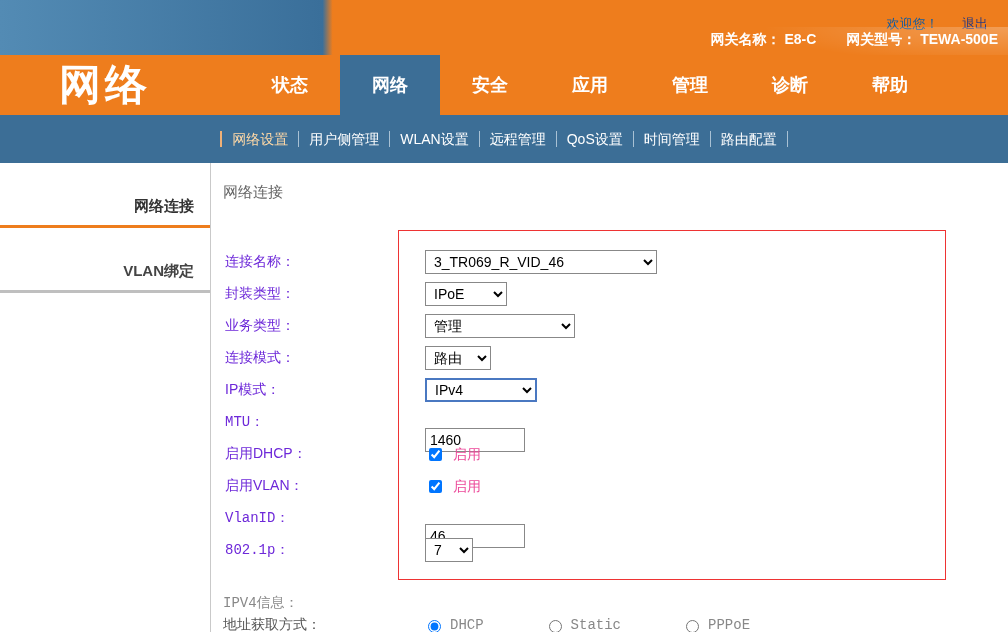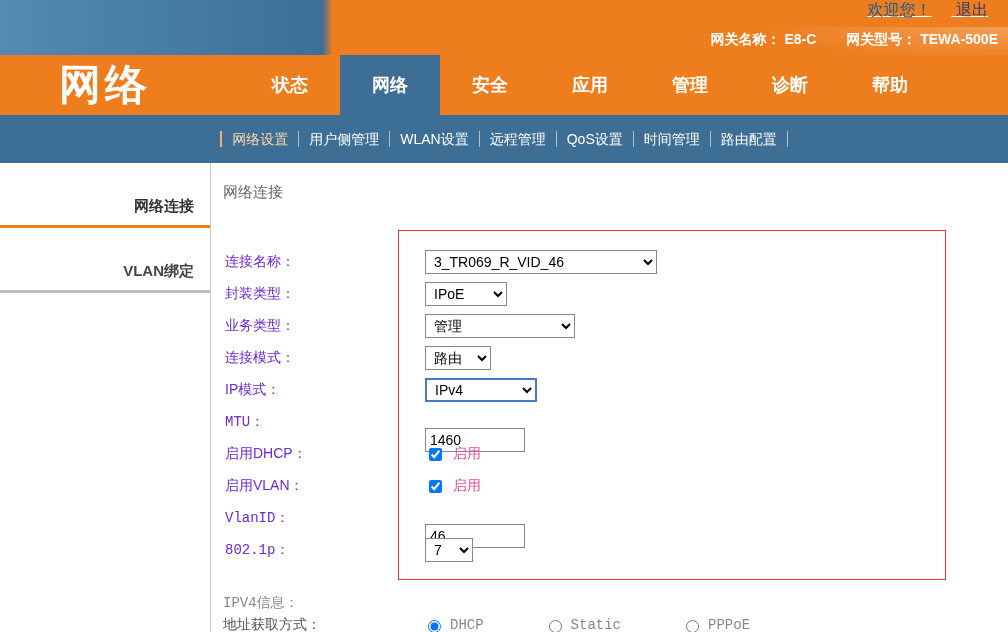--- a/index.html
+++ b/index.html
@@ -13,21 +13,21 @@
     position: relative;
     height: 55px;
     background: linear-gradient(to right, #538bb4 0%, #3a6f9a 32%, #ee7d1d 33%, #ee7d1d 100%);
     color: #fff;
   }
   .topbar::after{ 
     content:""; position:absolute; right:0; bottom:0; width:340px; height:28px;
     background: radial-gradient(120% 60px at 100% 0, rgba(255,255,255,.25), transparent 60%);
   }
   .top-links {
-    position: absolute; right: 20px; top: 0; font-size: 16px; text-decoration: underline;
+    position: absolute; right: 20px; top: 15px; font-size: 13px;
   }
   .top-links span { color: #2b3a7f; cursor: pointer; }
   .top-links .welcome { color: #165c9e; margin-right: 20px; }
   .model-bar {
     position: absolute; right: 10px; bottom: 6px; font-size: 14px; color: #fff;
     display: flex; align-items: center; gap: 30px;
   }
   .model-bar .gw-name-label, .model-bar .gw-model-label { font-weight: bold; }
 
   
@@ -85,21 +85,21 @@
     border: 1px solid #e33; padding: 18px 18px 10px 6px; width: 548px; margin-left: 175px;
     position: relative;
   }
   .form-row {
     display: flex; align-items: center; margin-bottom: 6px; height: 26px; position: relative; left: -180px;
     width: 720px;
   }
   .form-row label.lbl {
     width: 200px; padding-right: 10px; text-align: left; font-size: 14px; color: #6d28d9;
   }
-  .form-row .ctrl { display: flex; align-items: flex-start; gap: 8px; }
+  .form-row .ctrl { display: flex; align-items: flex-end; gap: 8px; }
   select, input[type=text] {
     border: 1px solid #888; height: 24px; font-size: 14px; padding: 0 4px; background: #fff;
   }
   select.w230 { width: 232px; }
   select.w80  { width: 82px; }
   select.w150 { width: 150px; }
   select.w65  { width: 66px; }
   select.w110 { width: 112px; border: 2px solid #4a78c1; }
   input.w100  { width: 100px; margin-top: 36px; }
   select.w48  { width: 48px; }

